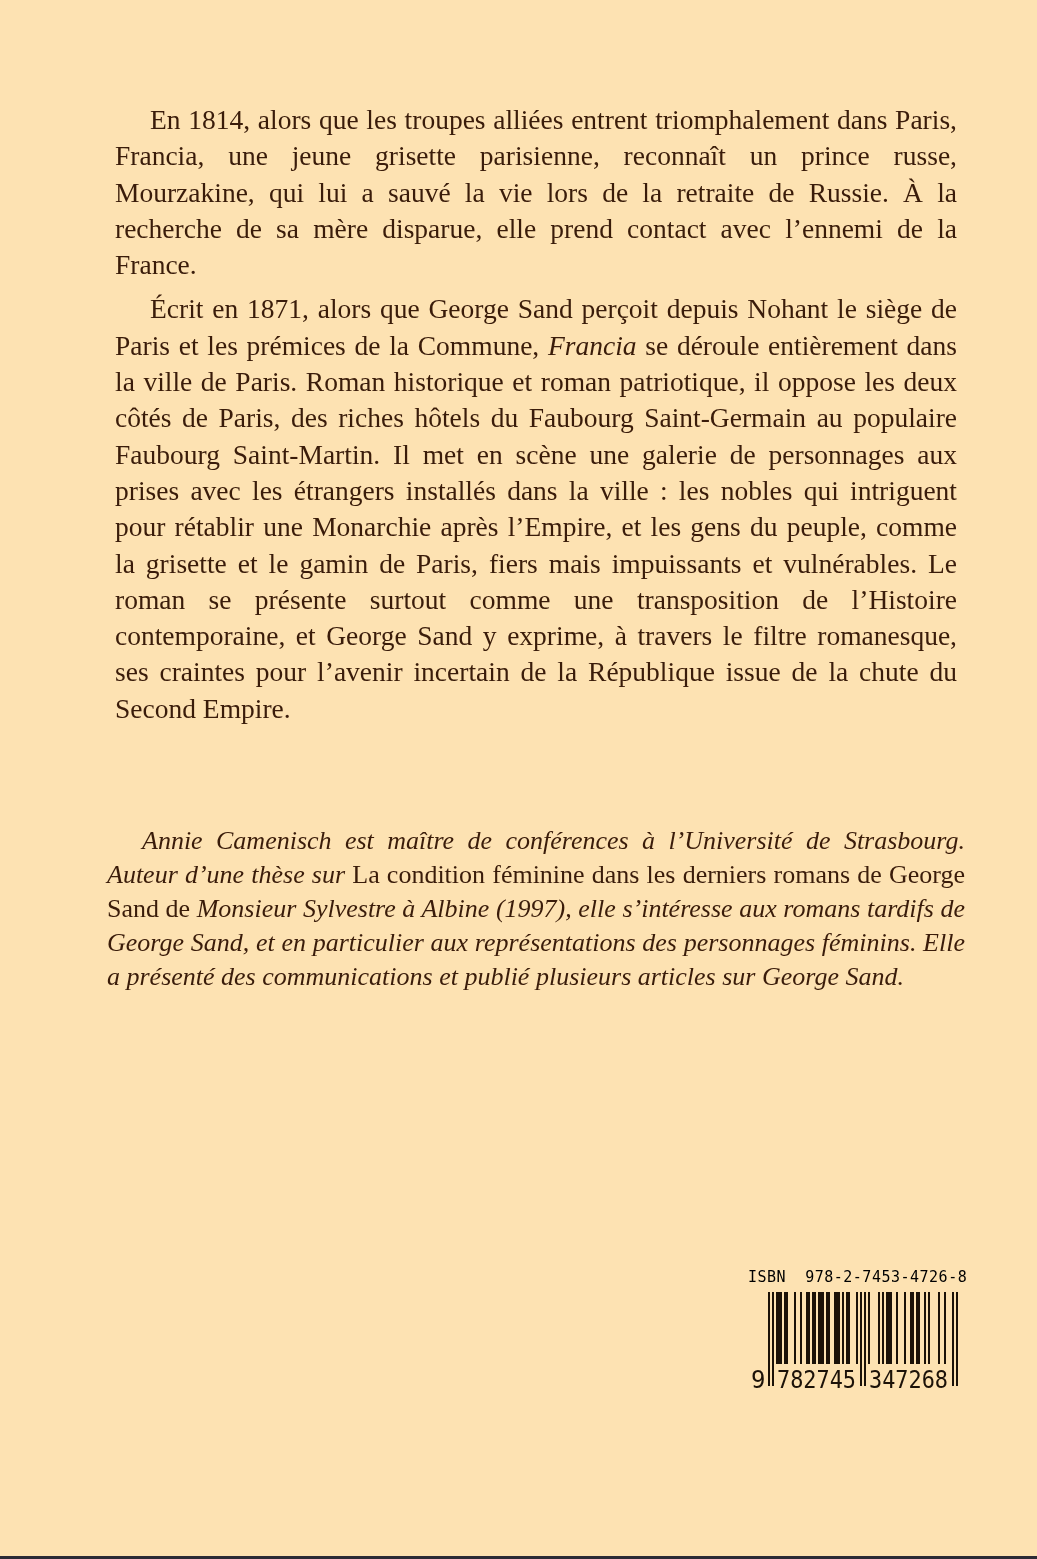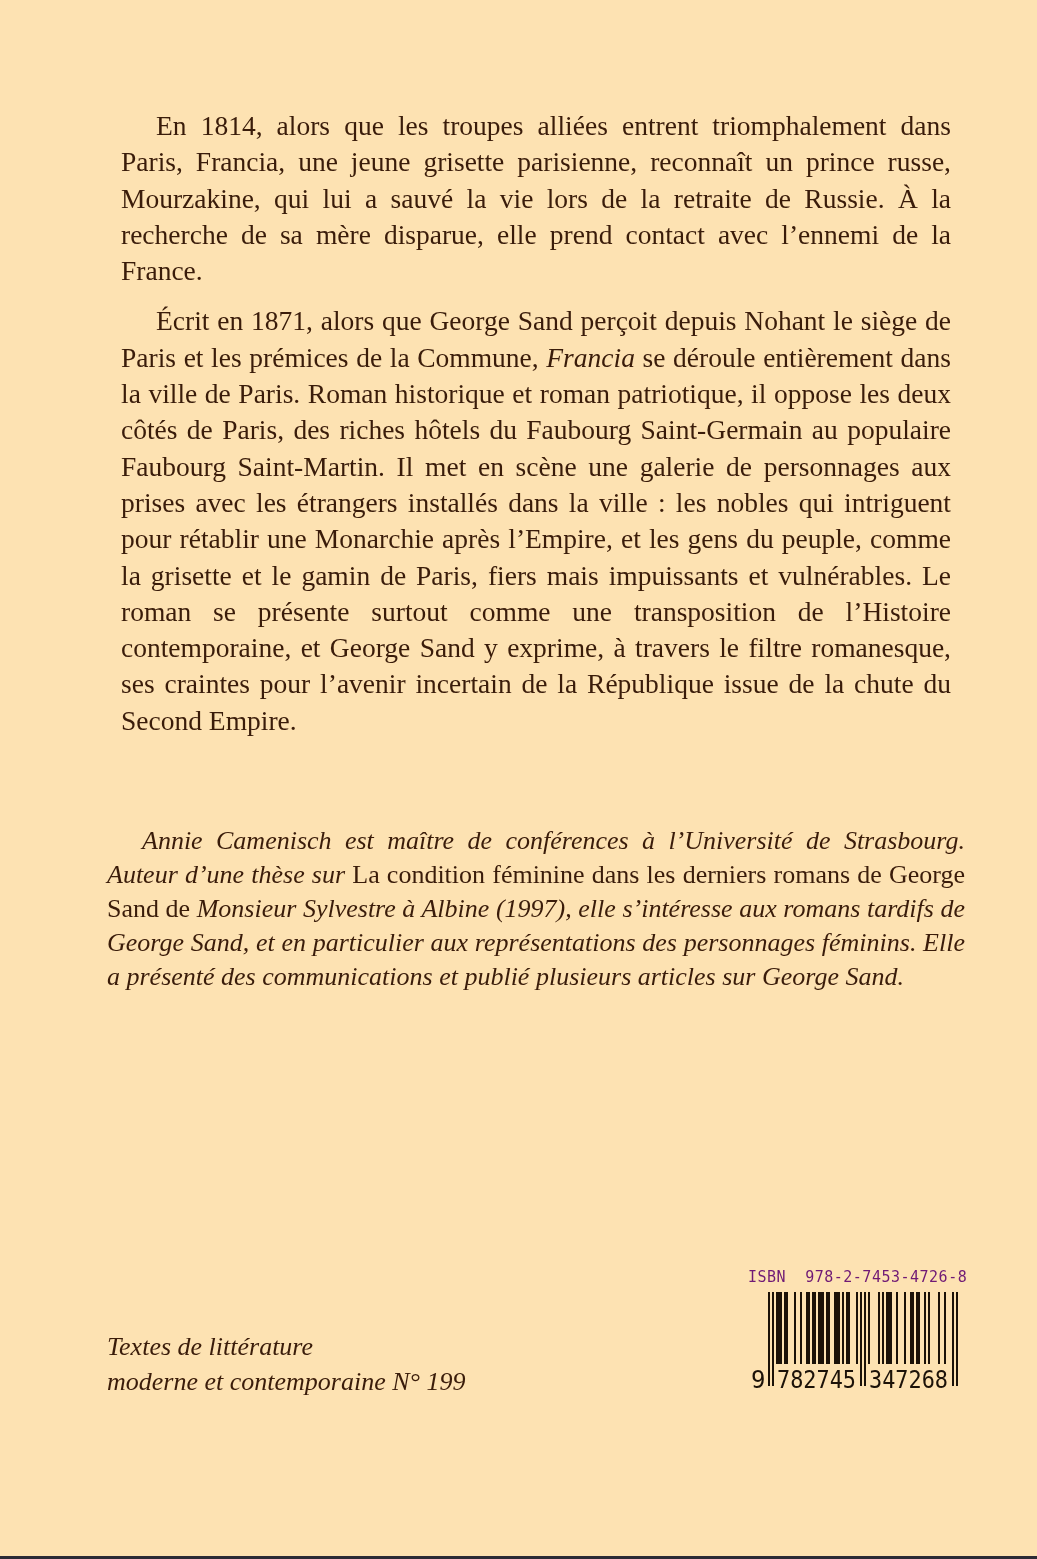--- a/index.html
+++ b/index.html
@@ -9,59 +9,55 @@
     width:1037px;height:1559px;
     background:#fde2b2;
     overflow:hidden;
     font-family:"Liberation Serif",serif;
     color:#3a1c0a;
   }
   .synopsis{
     position:absolute;left:107px;top:94px;width:858px;
     font-size:27.5px;line-height:36.3px;text-align:justify;
   }
-  .synopsis p{margin:14px;text-indent:35px;}
+  .synopsis p{margin:8px;text-indent:35px;}
   .bio{
     position:absolute;left:107px;top:798px;width:858px;
     font-size:26px;line-height:34px;text-align:justify;text-indent:35px;
     font-style:italic;
     margin-top:26px;
   }
   .series{
     position:absolute;left:107px;top:1330px;
     font-size:26px;line-height:34.5px;font-style:italic;
   }
   .barcode-block{position:absolute;left:733px;top:1268px;width:240px;height:128px;}
   .isbn-label{
     position:absolute;left:15px;top:0;width:212px;text-align:center;
     font-family:"DejaVu Sans Mono",monospace;font-size:15px;
-    letter-spacing:.5px;color:#701a75;white-space:pre;
+    letter-spacing:.5px;color:#000000;white-space:pre;
   }
   .barcode-block svg{position:absolute;left:15px;top:24px;}
   .bd{font-family:"DejaVu Sans Mono",monospace;font-size:24px;fill:#1c1208;}
   .bottom-edge{position:absolute;left:0;bottom:0;width:100%;height:3px;background:#2b2b35;}
   .seg-normal{font-style:normal;font-family:Liberation Serif, serif;}
   .seg-italic{font-style:italic;font-family:Liberation Serif, serif;}
 </style>
 </head>
 <body>
 
 <div class="page">
 
   <div class="synopsis">
     <p>En 1814, alors que les troupes alliées entrent triomphalement dans Paris, Francia, une jeune grisette parisienne, reconnaît un prince russe, Mourzakine, qui lui a sauvé la vie lors de la retraite de Russie. À la recherche de sa mère disparue, elle prend contact avec l’ennemi de la France.</p>
     <p><span class="seg-normal">Écrit en 1871, alors que George Sand perçoit depuis Nohant le siège de Paris et les prémices de la Commune, </span><span class="seg-italic">Francia</span><span class="seg-normal"> se déroule entièrement dans la ville de Paris. Roman historique et roman patriotique, il oppose les deux côtés de Paris, des riches hôtels du Faubourg Saint-Germain au populaire Faubourg Saint-Martin. Il met en scène une galerie de personnages aux prises avec les étrangers installés dans la ville : les nobles qui intriguent pour rétablir une Monarchie après l’Empire, et les gens du peuple, comme la grisette et le gamin de Paris, fiers mais impuissants et vulnérables. Le roman se présente surtout comme une transposition de l’Histoire contemporaine, et George Sand y exprime, à travers le filtre romanesque, ses craintes pour l’avenir incertain de la République issue de la chute du Second Empire.</span></p>
   </div>
 
   <div class="bio"><span class="seg-italic">Annie Camenisch est maître de conférences à l’Université de Strasbourg. Auteur d’une thèse sur </span><span class="seg-normal">La condition féminine dans les derniers romans de George Sand de </span><span class="seg-italic">Monsieur Sylvestre à Albine (1997), elle s’intéresse aux romans tardifs de George Sand, et en particulier aux représentations des personnages féminins. Elle a présenté des communications et publié plusieurs articles sur George Sand.</span></div>
 
-  <div class="series">
-    <div>Textes de littérature</div>
-    <div>moderne et contemporaine N° 199</div>
-  </div>
 
   <div class="barcode-block">
     <div class="isbn-label">ISBN  978-2-7453-4726-8</div>
     <svg width="212" height="102" viewBox="-20 0 212 102">
       <g fill="#1c1208">
           <rect x="0" y="0" width="2" height="94"></rect>
           <rect x="4" y="0" width="2" height="94"></rect>
           <rect x="8" y="0" width="2" height="72"></rect>
           <rect x="10" y="0" width="2" height="72"></rect>
           <rect x="12" y="0" width="2" height="72"></rect>

